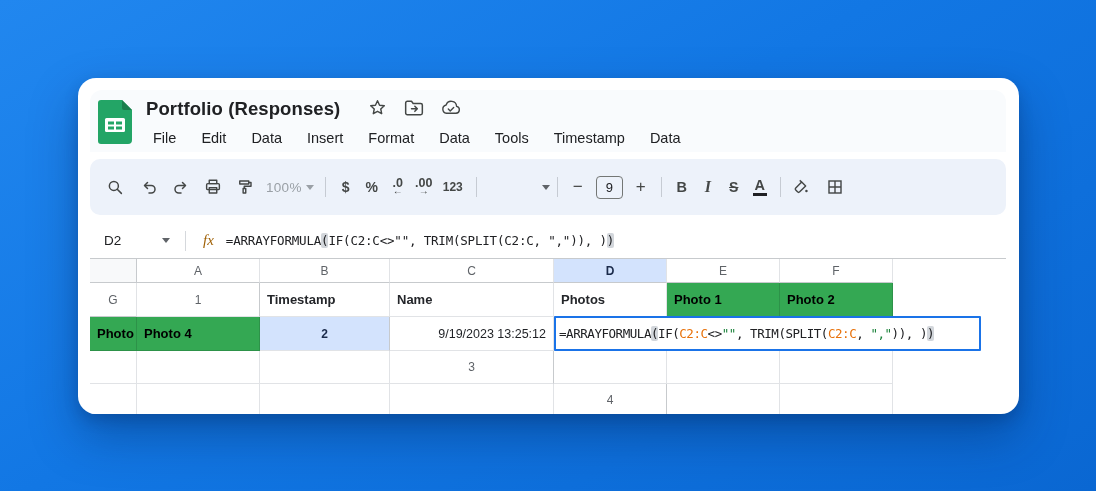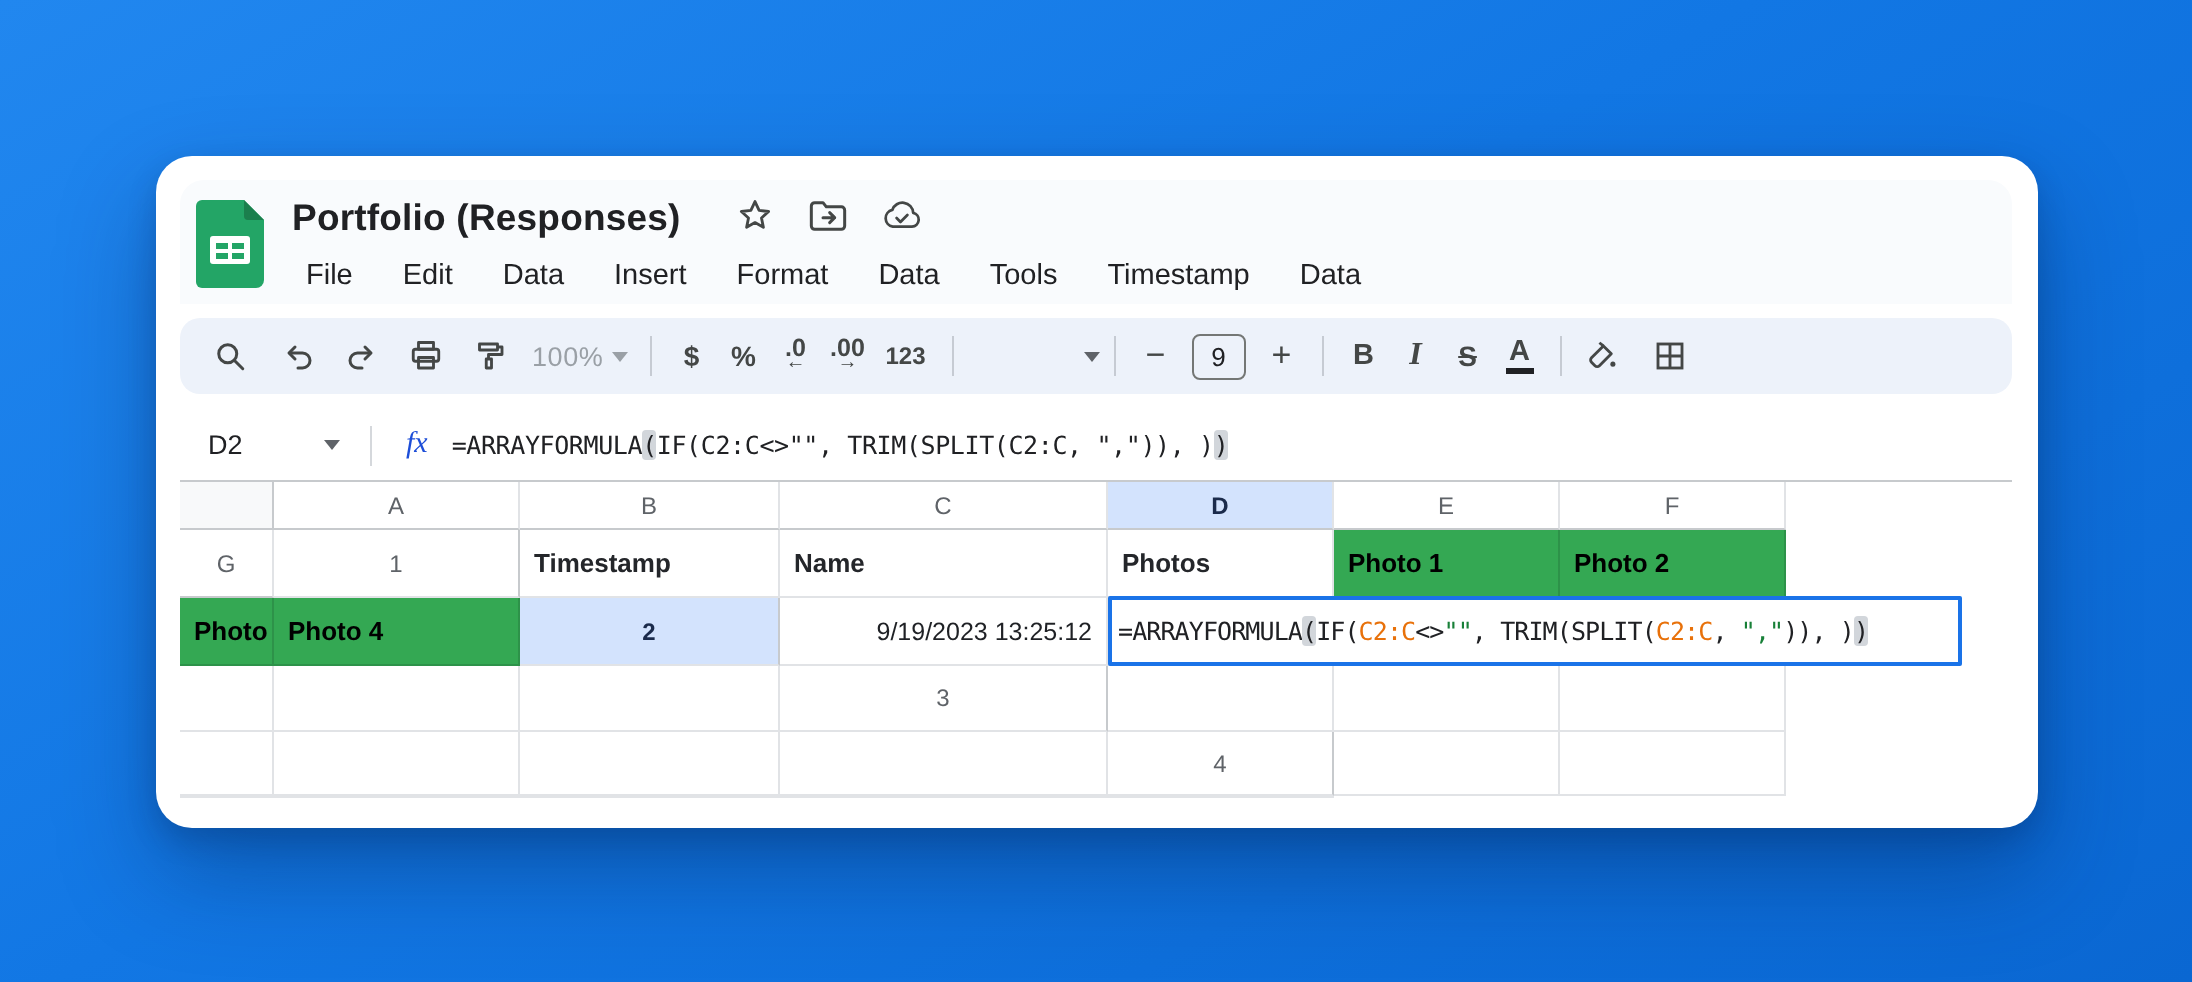--- a/index.html
+++ b/index.html
@@ -22,21 +22,21 @@
   .logo { width:34px; height:44px; margin-right:14px; flex:0 0 auto; }
   .head-right { display:flex; flex-direction:column; }
   .title-row { display:flex; align-items:flex-start; gap:17px; height:28px; }
   .doc-title { font-size:18.5px; font-weight:700; color:#202124; letter-spacing:.1px; margin-right:10px; }
   .tr-icon { width:20px; height:20px; display:flex; align-items:center; justify-content:center; color:#444746; }
   .menu-row { display:flex; gap:11px; margin-top:3px; }
   .menu-item { font-size:14.5px; color:#202124; padding:1px 7px; border-radius:8px; cursor:default; }
 
   
   .toolbar {
-    margin-top:7px; height:38px; background:#edf2fa; border-radius:10px;
+    margin-top:7px; height:56px; background:#edf2fa; border-radius:10px;
     display:flex; align-items:center; padding:0 8px 0 12px; color:#444746;
   }
   .tb-btn { height:26px; min-width:26px; display:flex; align-items:center; justify-content:center; border-radius:4px; color:#444746; }
   .tb-txt { font-size:14px; font-weight:700; color:#444746; padding:0 6px; }
   .tb-txt.small { font-size:12px; font-weight:700; }
   .tb-sep { width:1px; height:20px; background:#c6cbd3; margin:0 7px; flex:0 0 auto; }
   .zoom-box { display:flex; align-items:center; gap:4px; margin:0 4px 0 8px; }
   .zoom-label { font-size:13.5px; color:#9aa0a6; letter-spacing:.3px; }
   .caret { width:0; height:0; border-left:4.5px solid transparent; border-right:4.5px solid transparent; border-top:5px solid #5f6368; }
   .font-blank { width:58px; }
@@ -47,21 +47,21 @@
   .fmt-s { text-decoration:line-through; font-size:14px; font-weight:600; }
   .fmt-a { font-size:14.5px; font-weight:700; border-bottom:3px solid #202124; line-height:15px; padding:0 2px; }
   .dec-wrap { display:flex; flex-direction:column; align-items:center; line-height:10px; }
   .dec-top { font-size:12.5px; font-weight:700; color:#444746; }
   .dec-arrow { font-size:10px; color:#444746; margin-top:-2px; }
 
   
   .formula-bar { height:33px; margin-top:9px; display:flex; align-items:center; background:#fff; }
   .name-box { width:88px; display:flex; align-items:center; justify-content:space-between; padding:0 8px 0 14px; }
   .name-ref { font-size:13.5px; color:#202124; }
-  .fx { font-family:"Liberation Serif", serif; font-style:italic; font-size:15px; color:#1d4ed8; margin:0 12px 0 10px; }
+  .fx { font-family:"Liberation Serif", serif; font-style:italic; font-size:15px; color:#a16207; margin:0 12px 0 10px; }
   .fbar-text { font-family:"DejaVu Sans Mono", monospace; font-size:12.5px; color:#202124; white-space:pre; letter-spacing:-0.2px; }
 
   
   .grid {
     position:relative; width:916px; margin-top:1px;
     display:grid;
     grid-template-columns:47px 123px 130px 164px 113px 113px 113px;
     grid-template-rows:24px 34px 34px 33px 32px;
     border-top:1px solid #c7cacd;
     font-size:13px; color:#1f2125;

